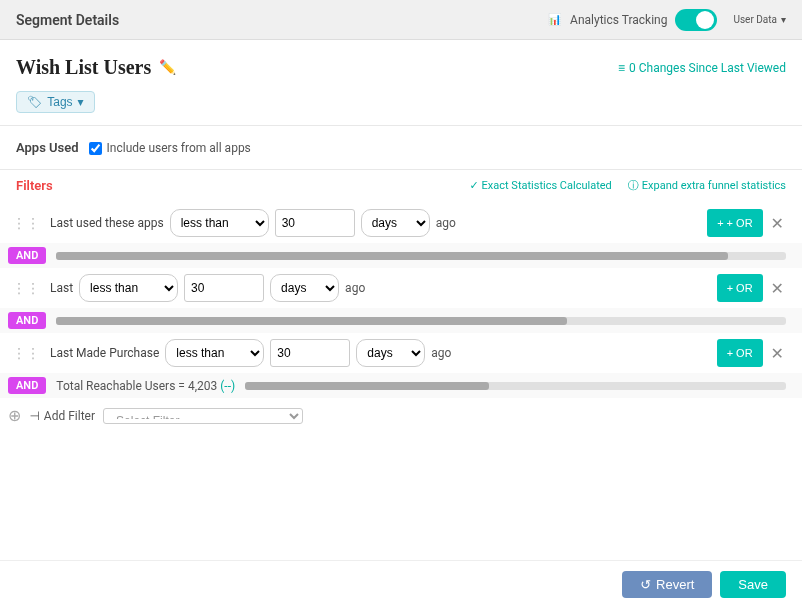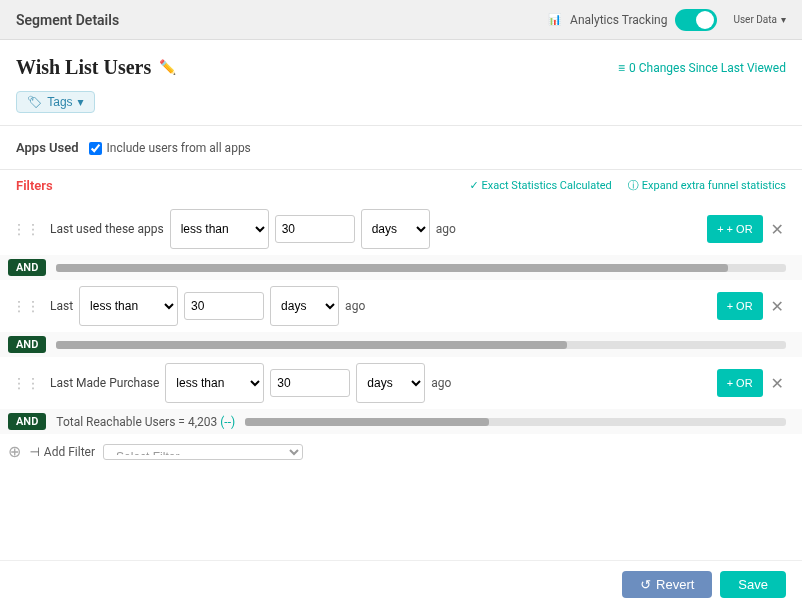--- a/index.html
+++ b/index.html
@@ -96,26 +96,26 @@
     .filter-row {
       display: flex; align-items: center; gap: 6px;
       padding: 6px 16px 6px 8px;
       background: white;
     }
     .drag-handle { color: #bbb; font-size: 14px; cursor: grab; padding: 0 4px; }
     .filter-label { font-size: 12px; color: #444; white-space: nowrap; }
 
     select, .select-styled {
       border: 1px solid #ccc;
-      border-radius: 3px;
+      border-radius: 10px;
       padding: 4px 6px;
       font-size: 12px;
       background: white;
       cursor: pointer;
-      height: 40px;
+      height: 28px;
     }
 
     .filter-input {
       border: 1px solid #ccc;
       border-radius: 3px;
       padding: 4px 6px;
       font-size: 12px;
       height: 28px;
       width: 80px;
     }
@@ -141,21 +141,21 @@
       padding: 0 2px;
     }
 
     
     .and-row {
       display: flex; align-items: center; gap: 10px;
       padding: 4px 16px 4px 8px;
       background: #f9f9f9;
     }
     .and-badge {
-      background: #14532d;
+      background: #d946ef;
       color: white;
       border-radius: 3px;
       padding: 2px 8px;
       font-size: 11px;
       font-weight: 600;
     }
     .reachable-text { font-size: 12px; color: #555; }
     .reachable-link { color: #00b0a0; cursor: pointer; }
     .progress-bar-container {
       flex: 1;

